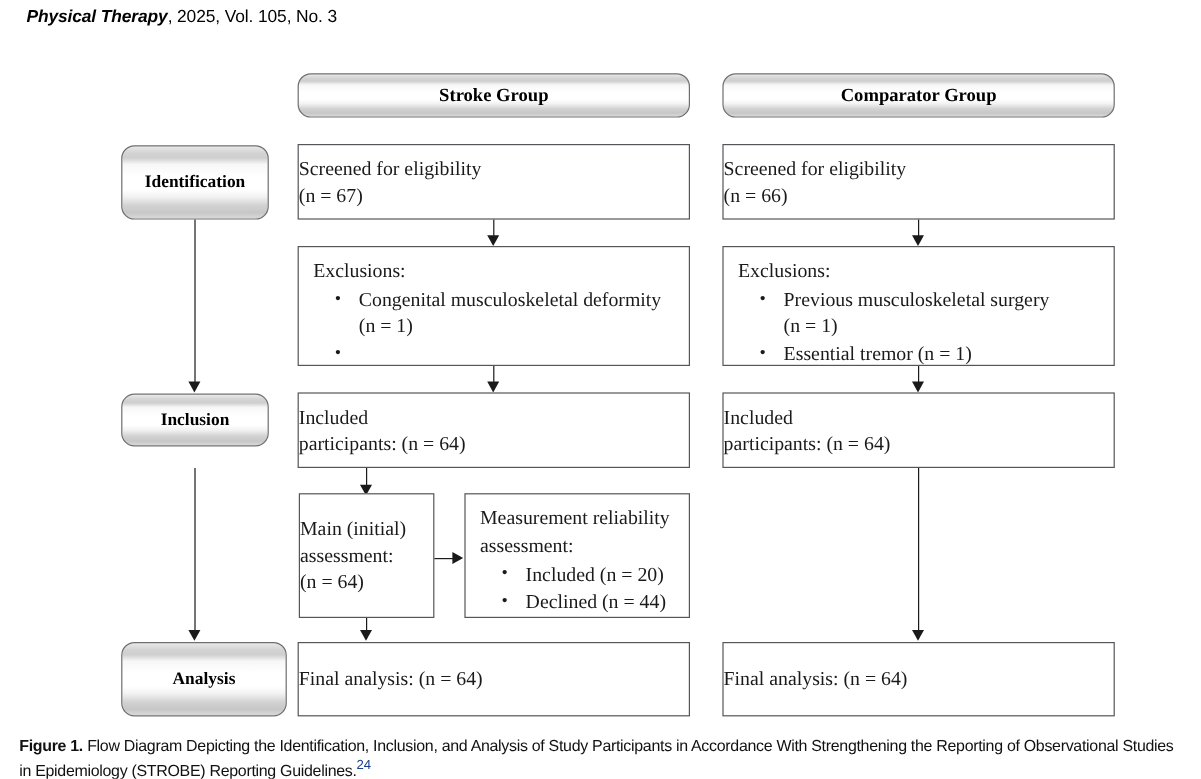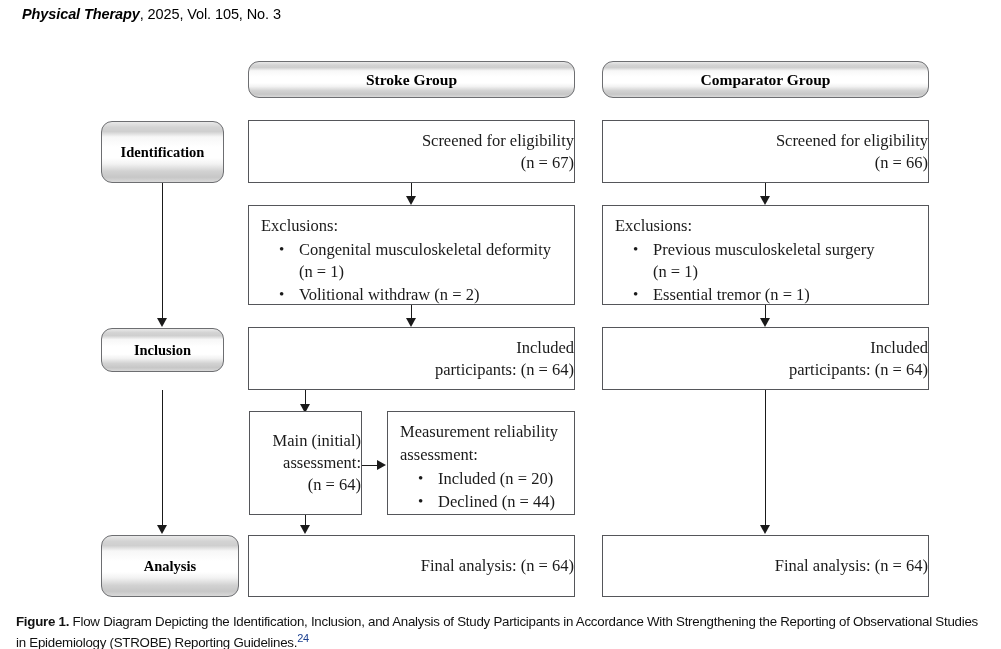--- a/index.html
+++ b/index.html
@@ -34,21 +34,21 @@
     position: absolute;
     border: 1.4px solid #55565a;
     background: #ffffff;
     font-size: 16.5px;
     color: #1a1a1a;
     line-height: 1.32;
   }
   .box.center {
     display: flex;
     flex-direction: column;
-    align-items: flex-end;
+    align-items: flex-start;
     justify-content: center;
     text-align: center;
   }
   .box.pad {
     padding: 9px 12px 8px 12px;
     font-family: Liberation Serif, serif;
   }
 
   
   .banner {
@@ -185,21 +185,20 @@
     <ul>
       <li>
         <span class="blt">•</span>
         <span>Congenital musculoskeletal deformity</span>
       </li>
       <li style="padding-left:38px; list-style:none; margin-top:0;">
         <span>(n = 1)</span>
       </li>
       <li>
         <span class="blt">•</span>
-        <span>Volitional withdraw (n = 2)</span>
       </li>
     </ul>
   </div>
 
   <div class="vline" style="left:411px; top:305px; height:18px;"></div>
   <div class="arrow-down" style="left:406px; top:318px;"></div>
 
   <div class="box center" style="left:248px; top:327px; width:327px; height:63px;">
     <div>Included</div>
     <div>participants: (n = 64)</div>

